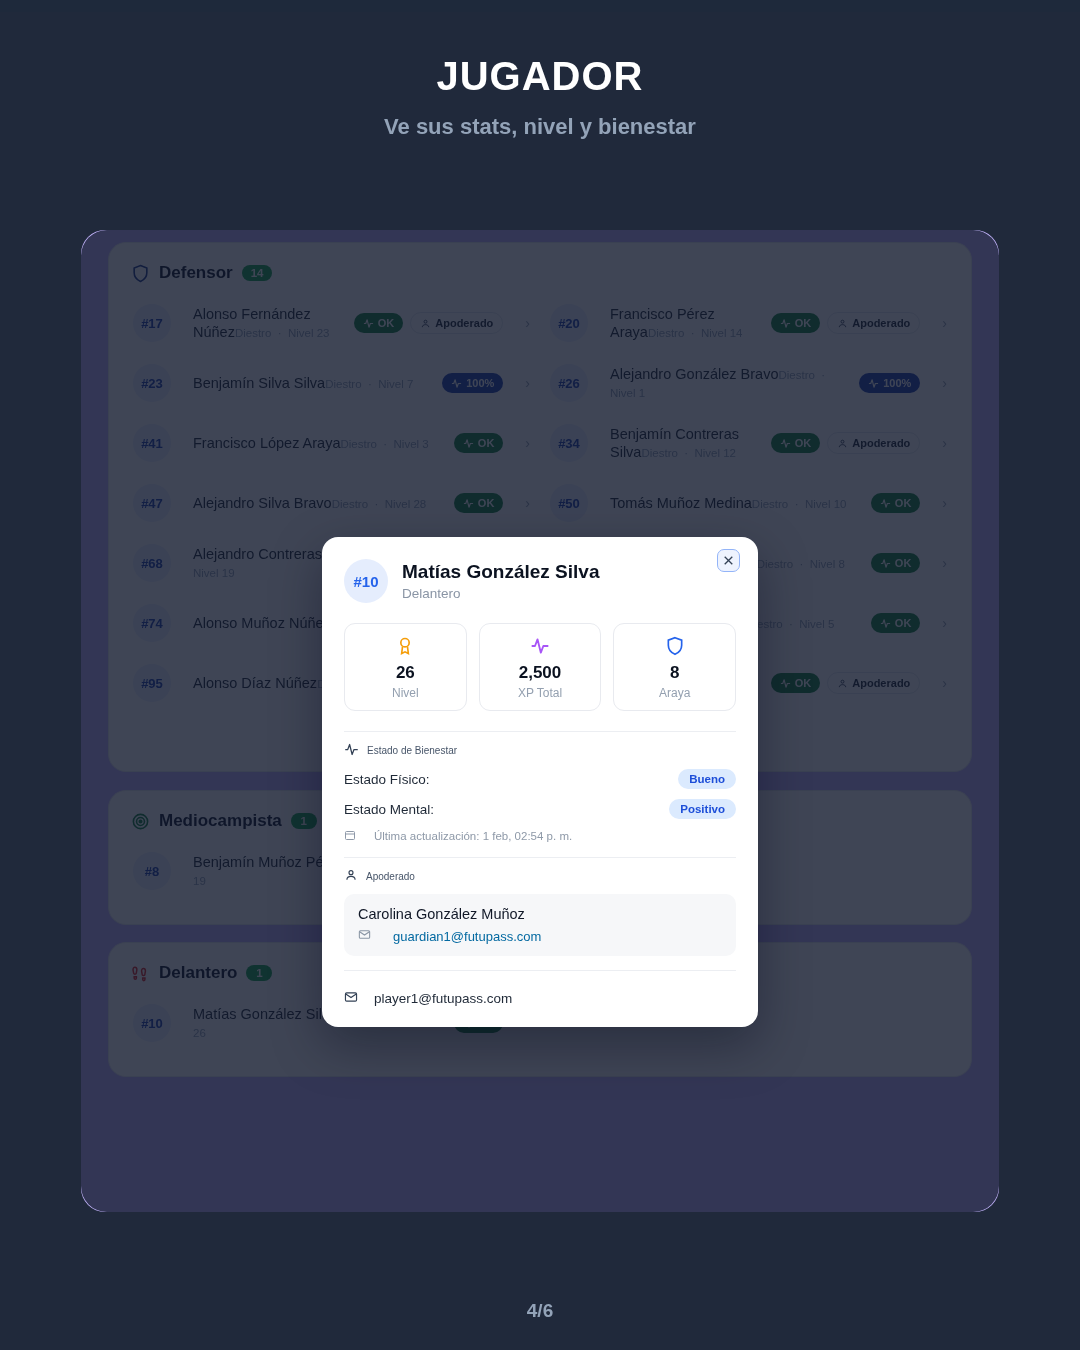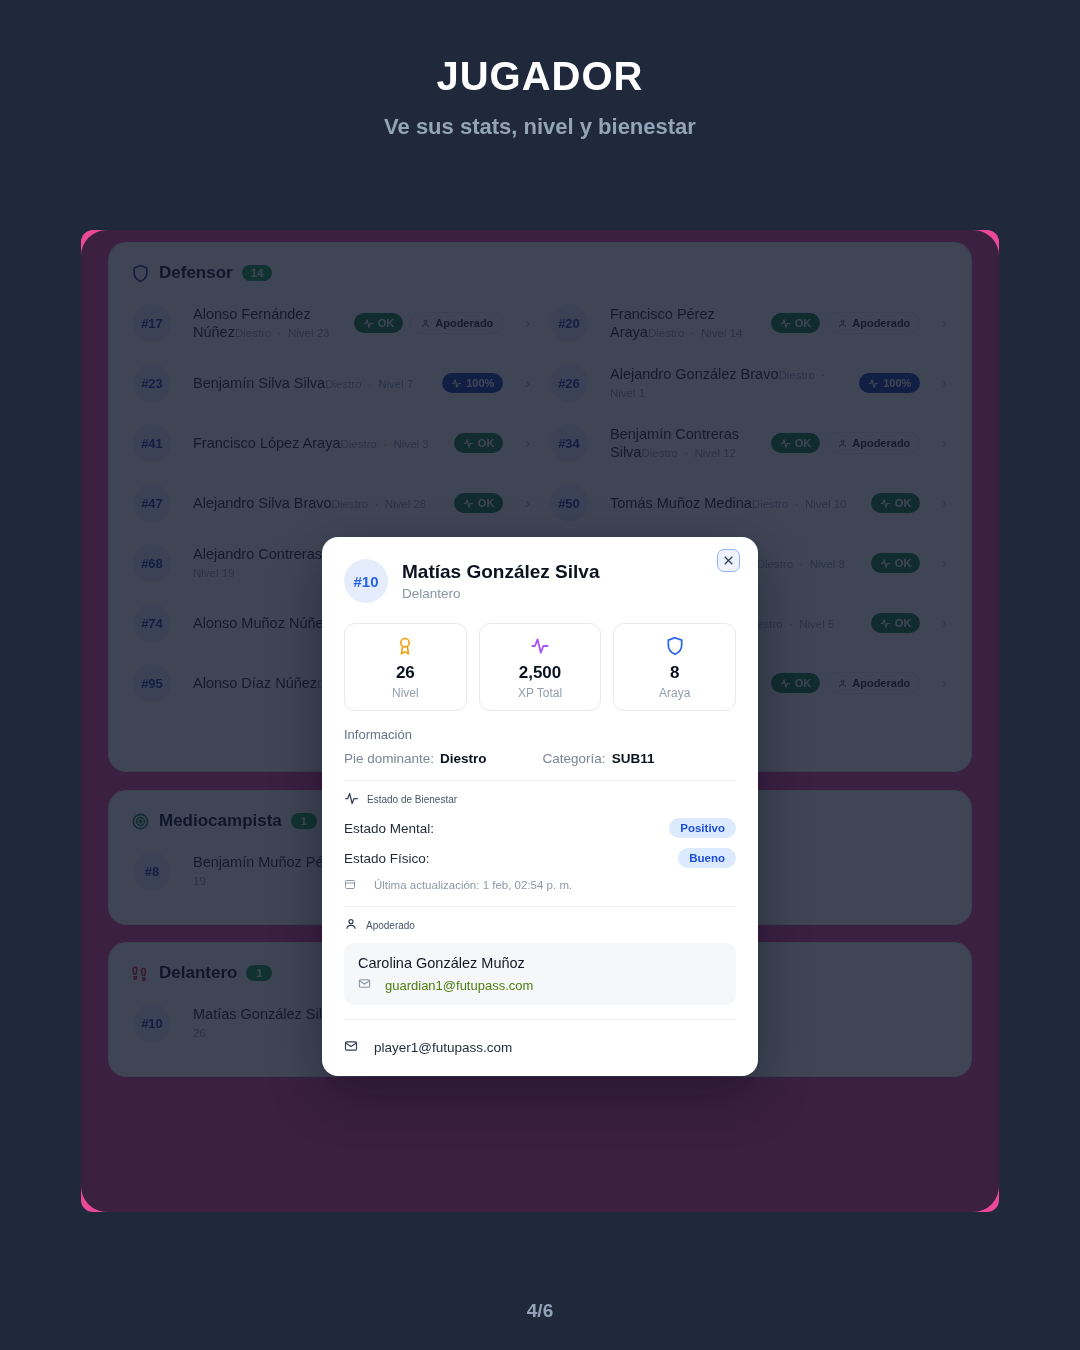--- a/index.html
+++ b/index.html
@@ -18,21 +18,21 @@
     margin-top:42px; line-height:1.1;
   }
   .hdr-sub{
     font-size:22px; font-weight:bold; color:#93a3b8; margin-top:16px;
   }
 
   
   .app{
     position:absolute; left:81px; top:218px;
     width:918px; height:982px;
-    background:#ec4899; border-radius:12px; overflow:hidden;
+    background:#c4b5fd; border-radius:24px; overflow:hidden;
   }
   .app-dim{ position:absolute; inset:0; background:rgba(15,23,42,.80); z-index:5; border-radius:26px;}
 
   .panel{
     position:absolute; left:27px; width:864px;
     background:#ffffff; border:1px solid #e7e9ee; border-radius:18px;
   }
   #panel-def{ top:12px; height:530px; }
   #panel-mid{ top:560px; height:135px; }
   #panel-fwd{ top:712px; height:135px; }
@@ -111,21 +111,21 @@
   .m-sec-title{ display:flex; align-items:center; gap:8px; font-size:10px; color:#475569; }
   .st-row{ display:flex; align-items:center; justify-content:space-between; margin-top:10px; }
   .st-k{ font-size:13.5px; color:#1f2937; }
   .tag{ font-size:11.5px; font-weight:bold; border-radius:11px; padding:4px 11px; background:#dbeafe; color:#1d4ed8; }
   .upd{ display:flex; align-items:center; gap:18px; font-size:11.5px; color:#8e99a8; margin-top:10px; }
 
   .guard{
     background:#f6f7f9; border-radius:10px; padding:12px 14px; margin-top:10px;
   }
   .guard-n{ font-size:14.5px; color:#111827; }
-  .guard-m{ display:flex; align-items:center; gap:14px; font-size:13px; color:#4d7c0f; margin-top:6px; }
+  .guard-m{ display:flex; align-items:center; gap:22px; font-size:13px; color:#0369a1; margin-top:6px; }
   .contact{ display:flex; align-items:center; gap:16px; font-size:13.5px; color:#1f2937; margin-top:9px; }
   .pad-b{ height:20px; }
 
   .pager{
     position:absolute; left:0; top:1288px; width:1080px; text-align:center;
     font-size:19px; font-weight:bold; color:#93a3b8;
   }
 </style>
 </head>
 <body>
@@ -404,49 +404,39 @@
         <div class="stat-ico">
           <svg viewBox="0 0 24 24" width="20" height="20" fill="none" stroke="#2563eb" stroke-width="2">
             <path d="M12 2l8 3v6c0 5-3.5 9-8 11-4.5-2-8-6-8-11V5l8-3z"></path>
           </svg>
         </div>
         <div class="stat-val">8</div>
         <div class="stat-lbl">Araya</div>
       </div>
     </div>
 
-    <div class="m-sec">
-      <div class="m-lbl">Información</div>
-      <div class="m-kv">
-        <span class="kv-k">Pie dominante:</span>
-        <span class="kv-v">Diestro</span>
-        <span class="kv-gap"></span>
-        <span class="kv-k">Categoría:</span>
-        <span class="kv-v">SUB11</span>
-      </div>
-    </div>
 
     <div class="hr"></div>
 
     <div class="m-sec">
       <div class="m-sec-title">
         <span>
           <svg viewBox="0 0 24 24" width="15" height="15" fill="none" stroke="#334155" stroke-width="2" stroke-linejoin="round">
             <path d="M2 12h4l3-8 4 16 3-8h6"></path>
           </svg>
         </span>
         <span>Estado de Bienestar</span>
       </div>
       <div class="st-row">
+        <span class="st-k">Estado Físico:</span>
+        <span class="tag">Bueno</span>
+      </div>
+      <div class="st-row">
         <span class="st-k">Estado Mental:</span>
         <span class="tag">Positivo</span>
-      </div>
-      <div class="st-row">
-        <span class="st-k">Estado Físico:</span>
-        <span class="tag">Bueno</span>
       </div>
       <div class="upd">
         <span>
           <svg viewBox="0 0 24 24" width="12" height="12" fill="none" stroke="#8e99a8" stroke-width="2">
             <rect x="3" y="5" width="18" height="16" rx="2"></rect>
               <path d="M3 10h18"></path>
           </svg>
         </span>
         <span>Última actualización: 1 feb, 02:54 p. m.</span>
       </div>

